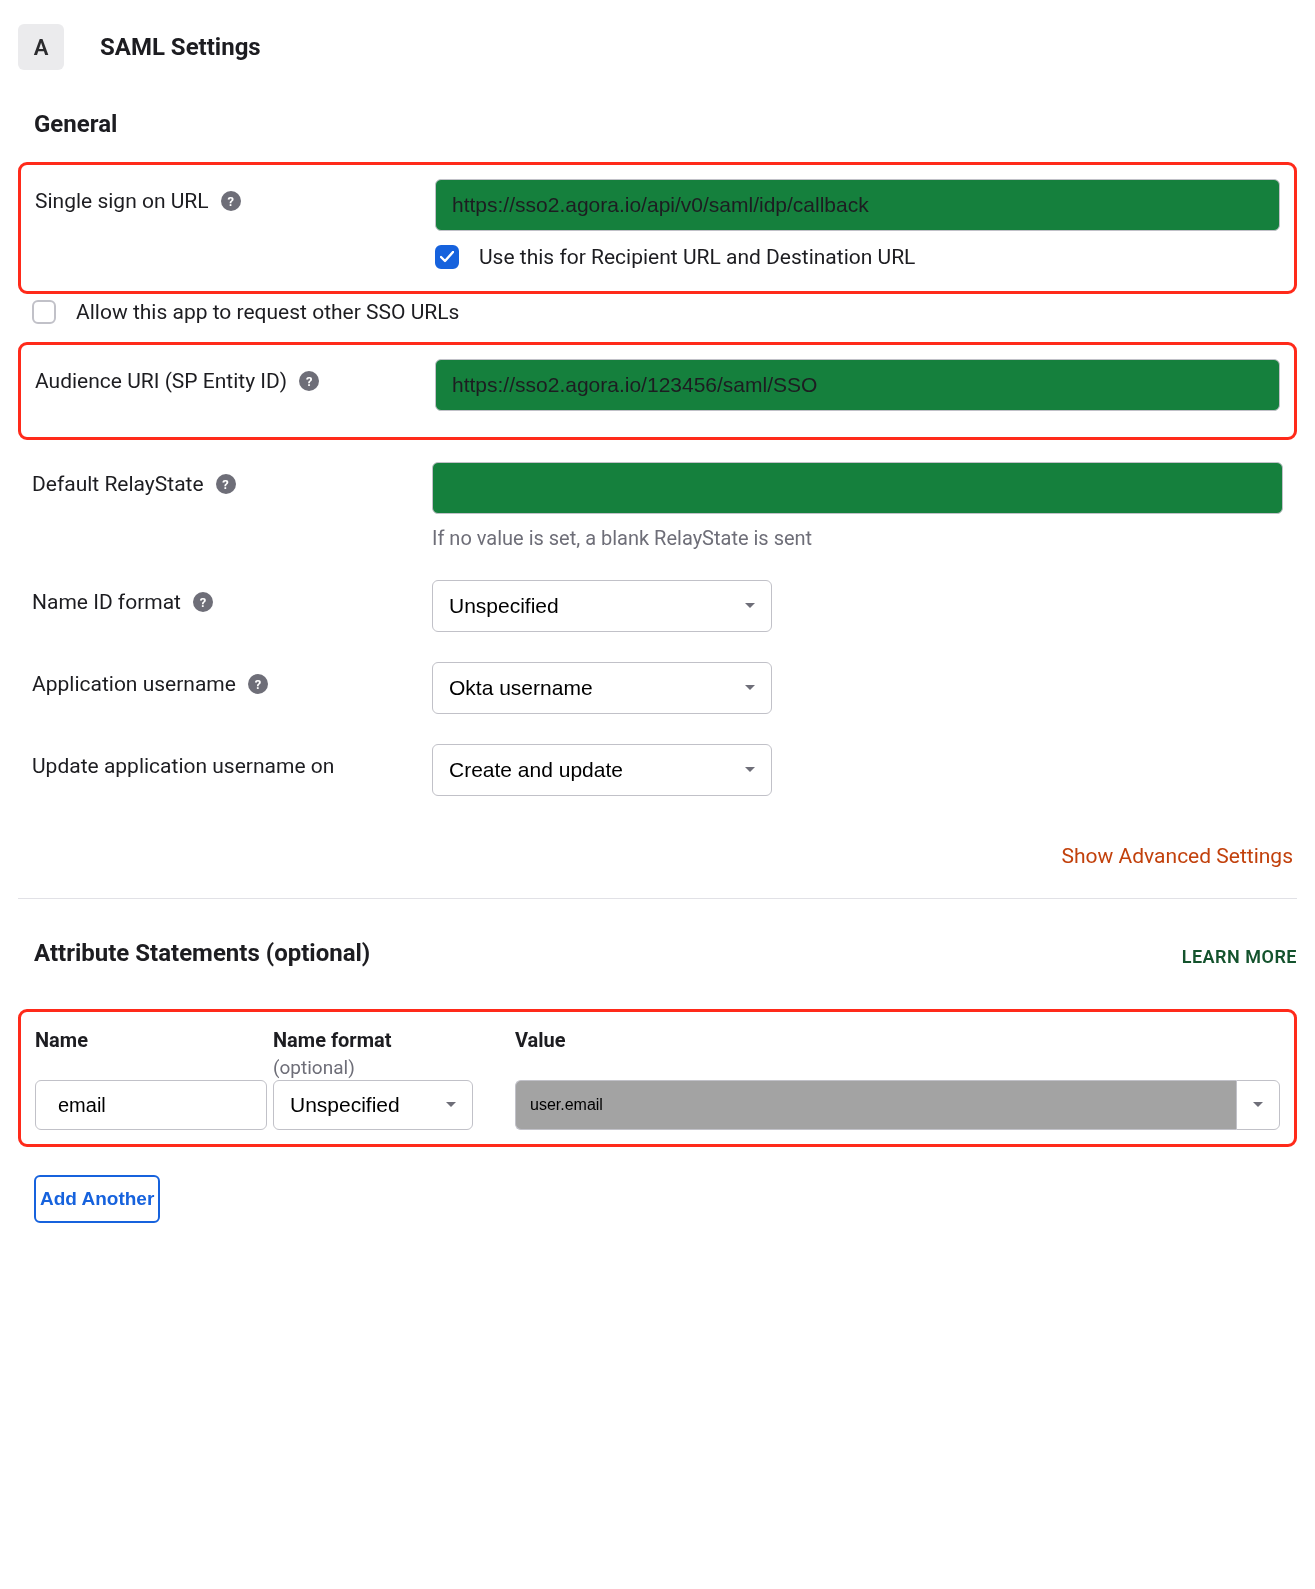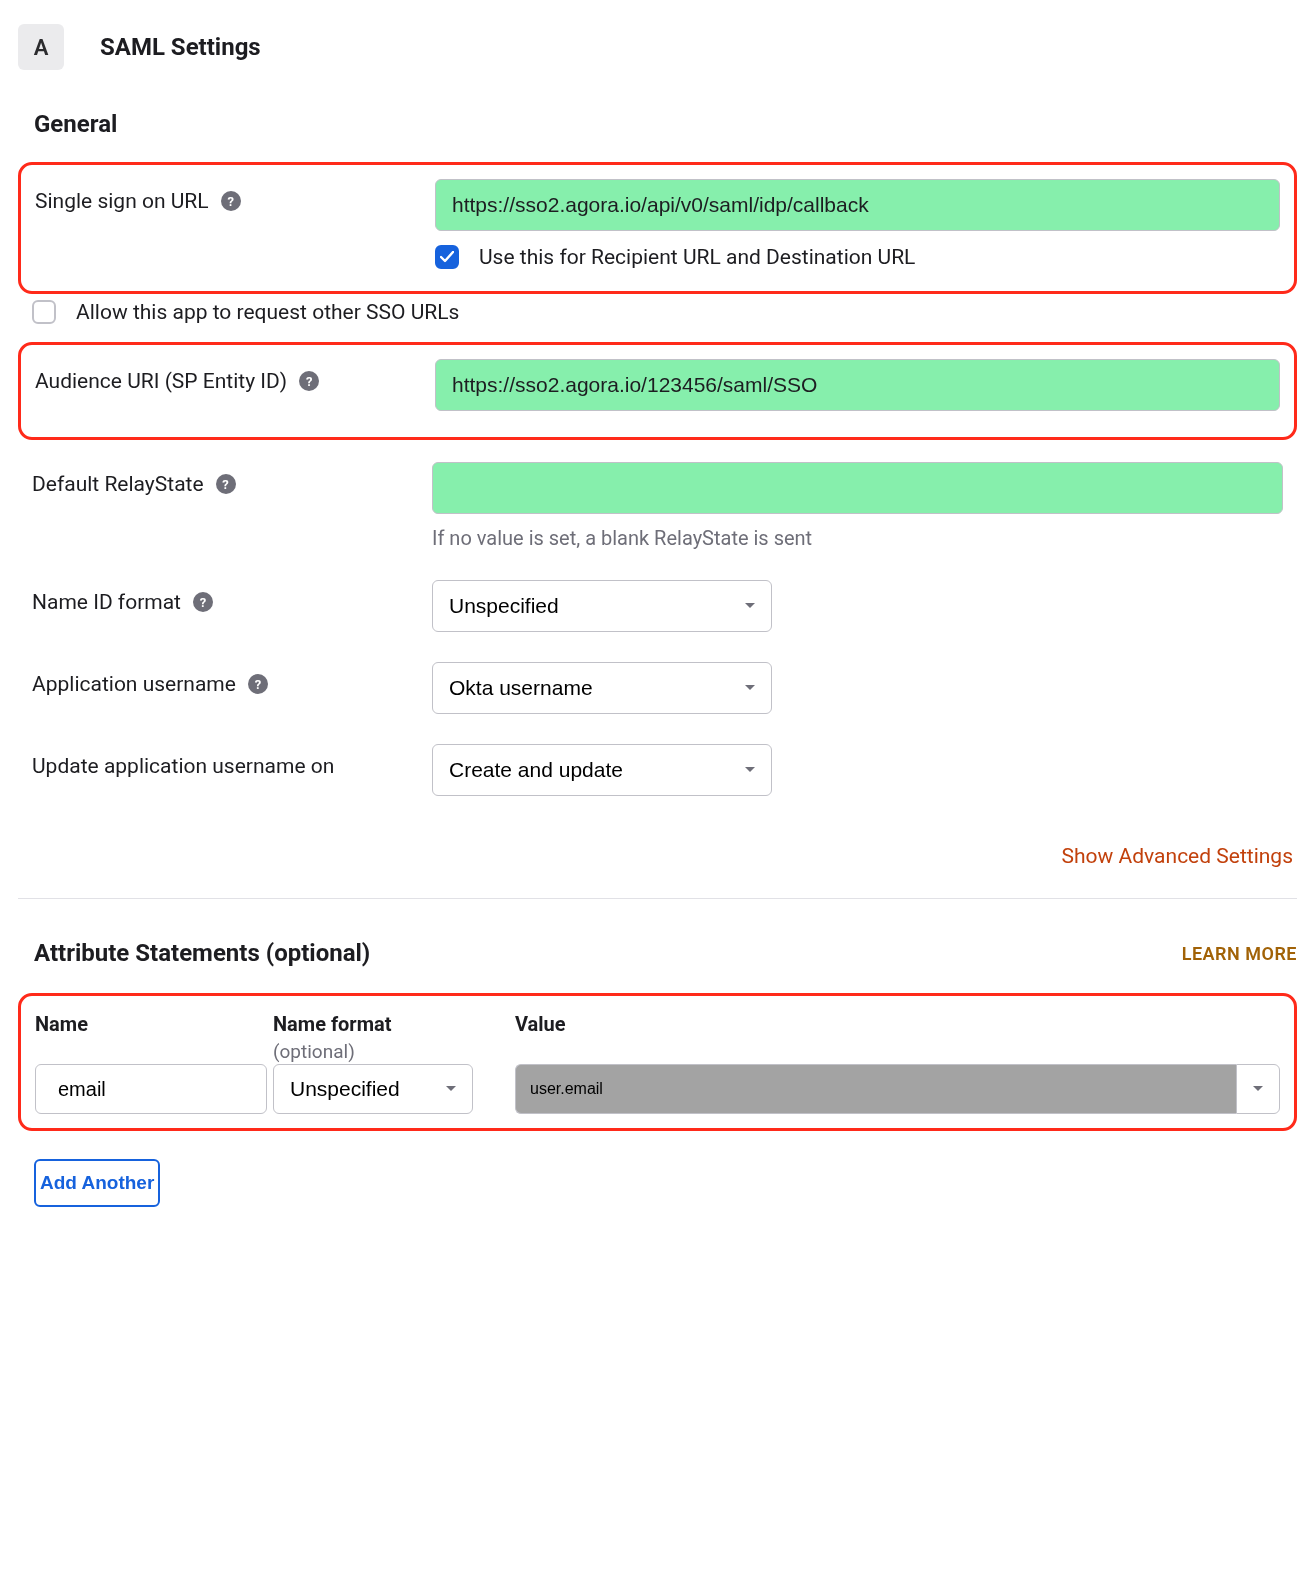--- a/index.html
+++ b/index.html
@@ -41,21 +41,21 @@
       font-size: 24px;
       font-weight: 700;
       margin-bottom: 24px;
       margin-left: 16px;
     }
     .form-area {
       padding: 0 0 0 0;
     }
     .highlight-box {
       border: 3px solid #ff2a1a;
-      border-radius: 14px;
+      border-radius: 9px;
       padding: 14px 14px 14px 14px;
       margin-bottom: 6px;
     }
     .form-row {
       display: flex;
       align-items: flex-start;
       margin-bottom: 30px;
     }
     .form-row.tight { margin-bottom: 8px; }
     .label-col {
@@ -84,21 +84,21 @@
       flex: 1;
     }
     .text-input {
       width: 100%;
       height: 52px;
       padding: 0 16px;
       border: 1px solid #c1c1c8;
       border-radius: 6px;
       font-size: 21px;
       color: #1d1d21;
-      background: #86efac;
+      background: #15803d;
     }
     .text-input.full { width: 100%; }
     .checkbox-row {
       display: flex;
       align-items: center;
       gap: 20px;
       margin-top: 14px;
       font-size: 21px;
     }
     .checkbox {
@@ -161,31 +161,31 @@
       text-decoration: none;
       cursor: pointer;
     }
     .divider {
       border: none;
       border-top: 1px solid #e1e1e6;
       margin: 28px 0 40px 0;
     }
     .attr-heading-row {
       display: flex;
-      align-items: center;
+      align-items: flex-end;
       justify-content: space-between;
-      margin-bottom: 26px;
+      margin-bottom: 42px;
     }
     .attr-heading {
       font-size: 24px;
       font-weight: 700;
       margin-left: 16px;
     }
     .learn-more {
-      color: #a16207;
+      color: #14532d;
       font-size: 18px;
       font-weight: 600;
       letter-spacing: 0.5px;
       cursor: pointer;
     }
     .attr-table {
       display: flex;
       gap: 6px;
       align-items: center;
     }

